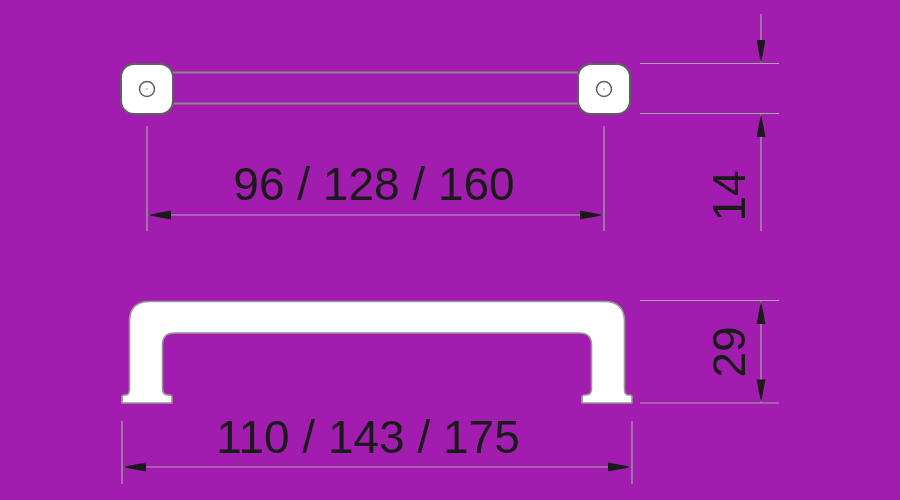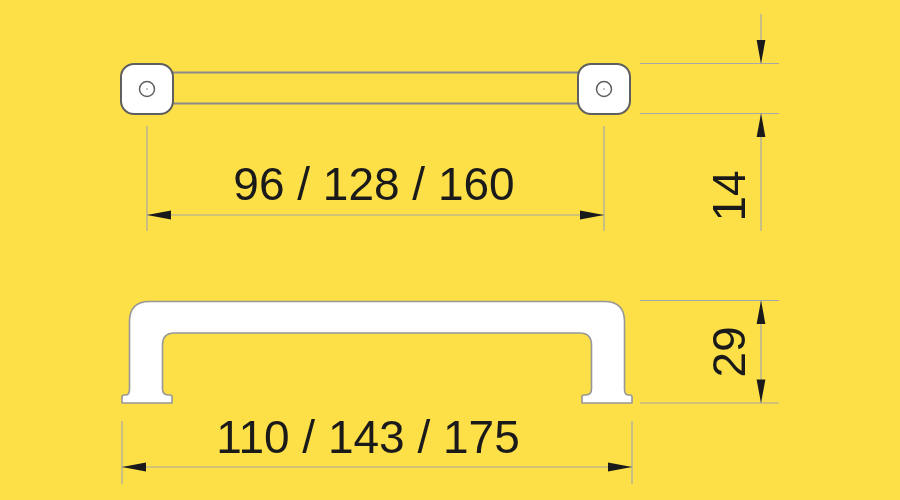--- a/index.html
+++ b/index.html
@@ -7,21 +7,21 @@
     padding: 0;
     background: #ffffff;
     width: 900px;
     height: 500px;
     overflow: hidden;
   }
   .drawing-stage {
     position: relative;
     width: 900px;
     height: 500px;
-    background: #fde047;
+    background: #a21caf;
   }
   svg {
     display: block;
   }
   .dim-text {
     font-family: "Liberation Sans", "DejaVu Sans", sans-serif;
     font-size: 46px;
     fill: #1a1a1a;
   }
   .thin-line {

